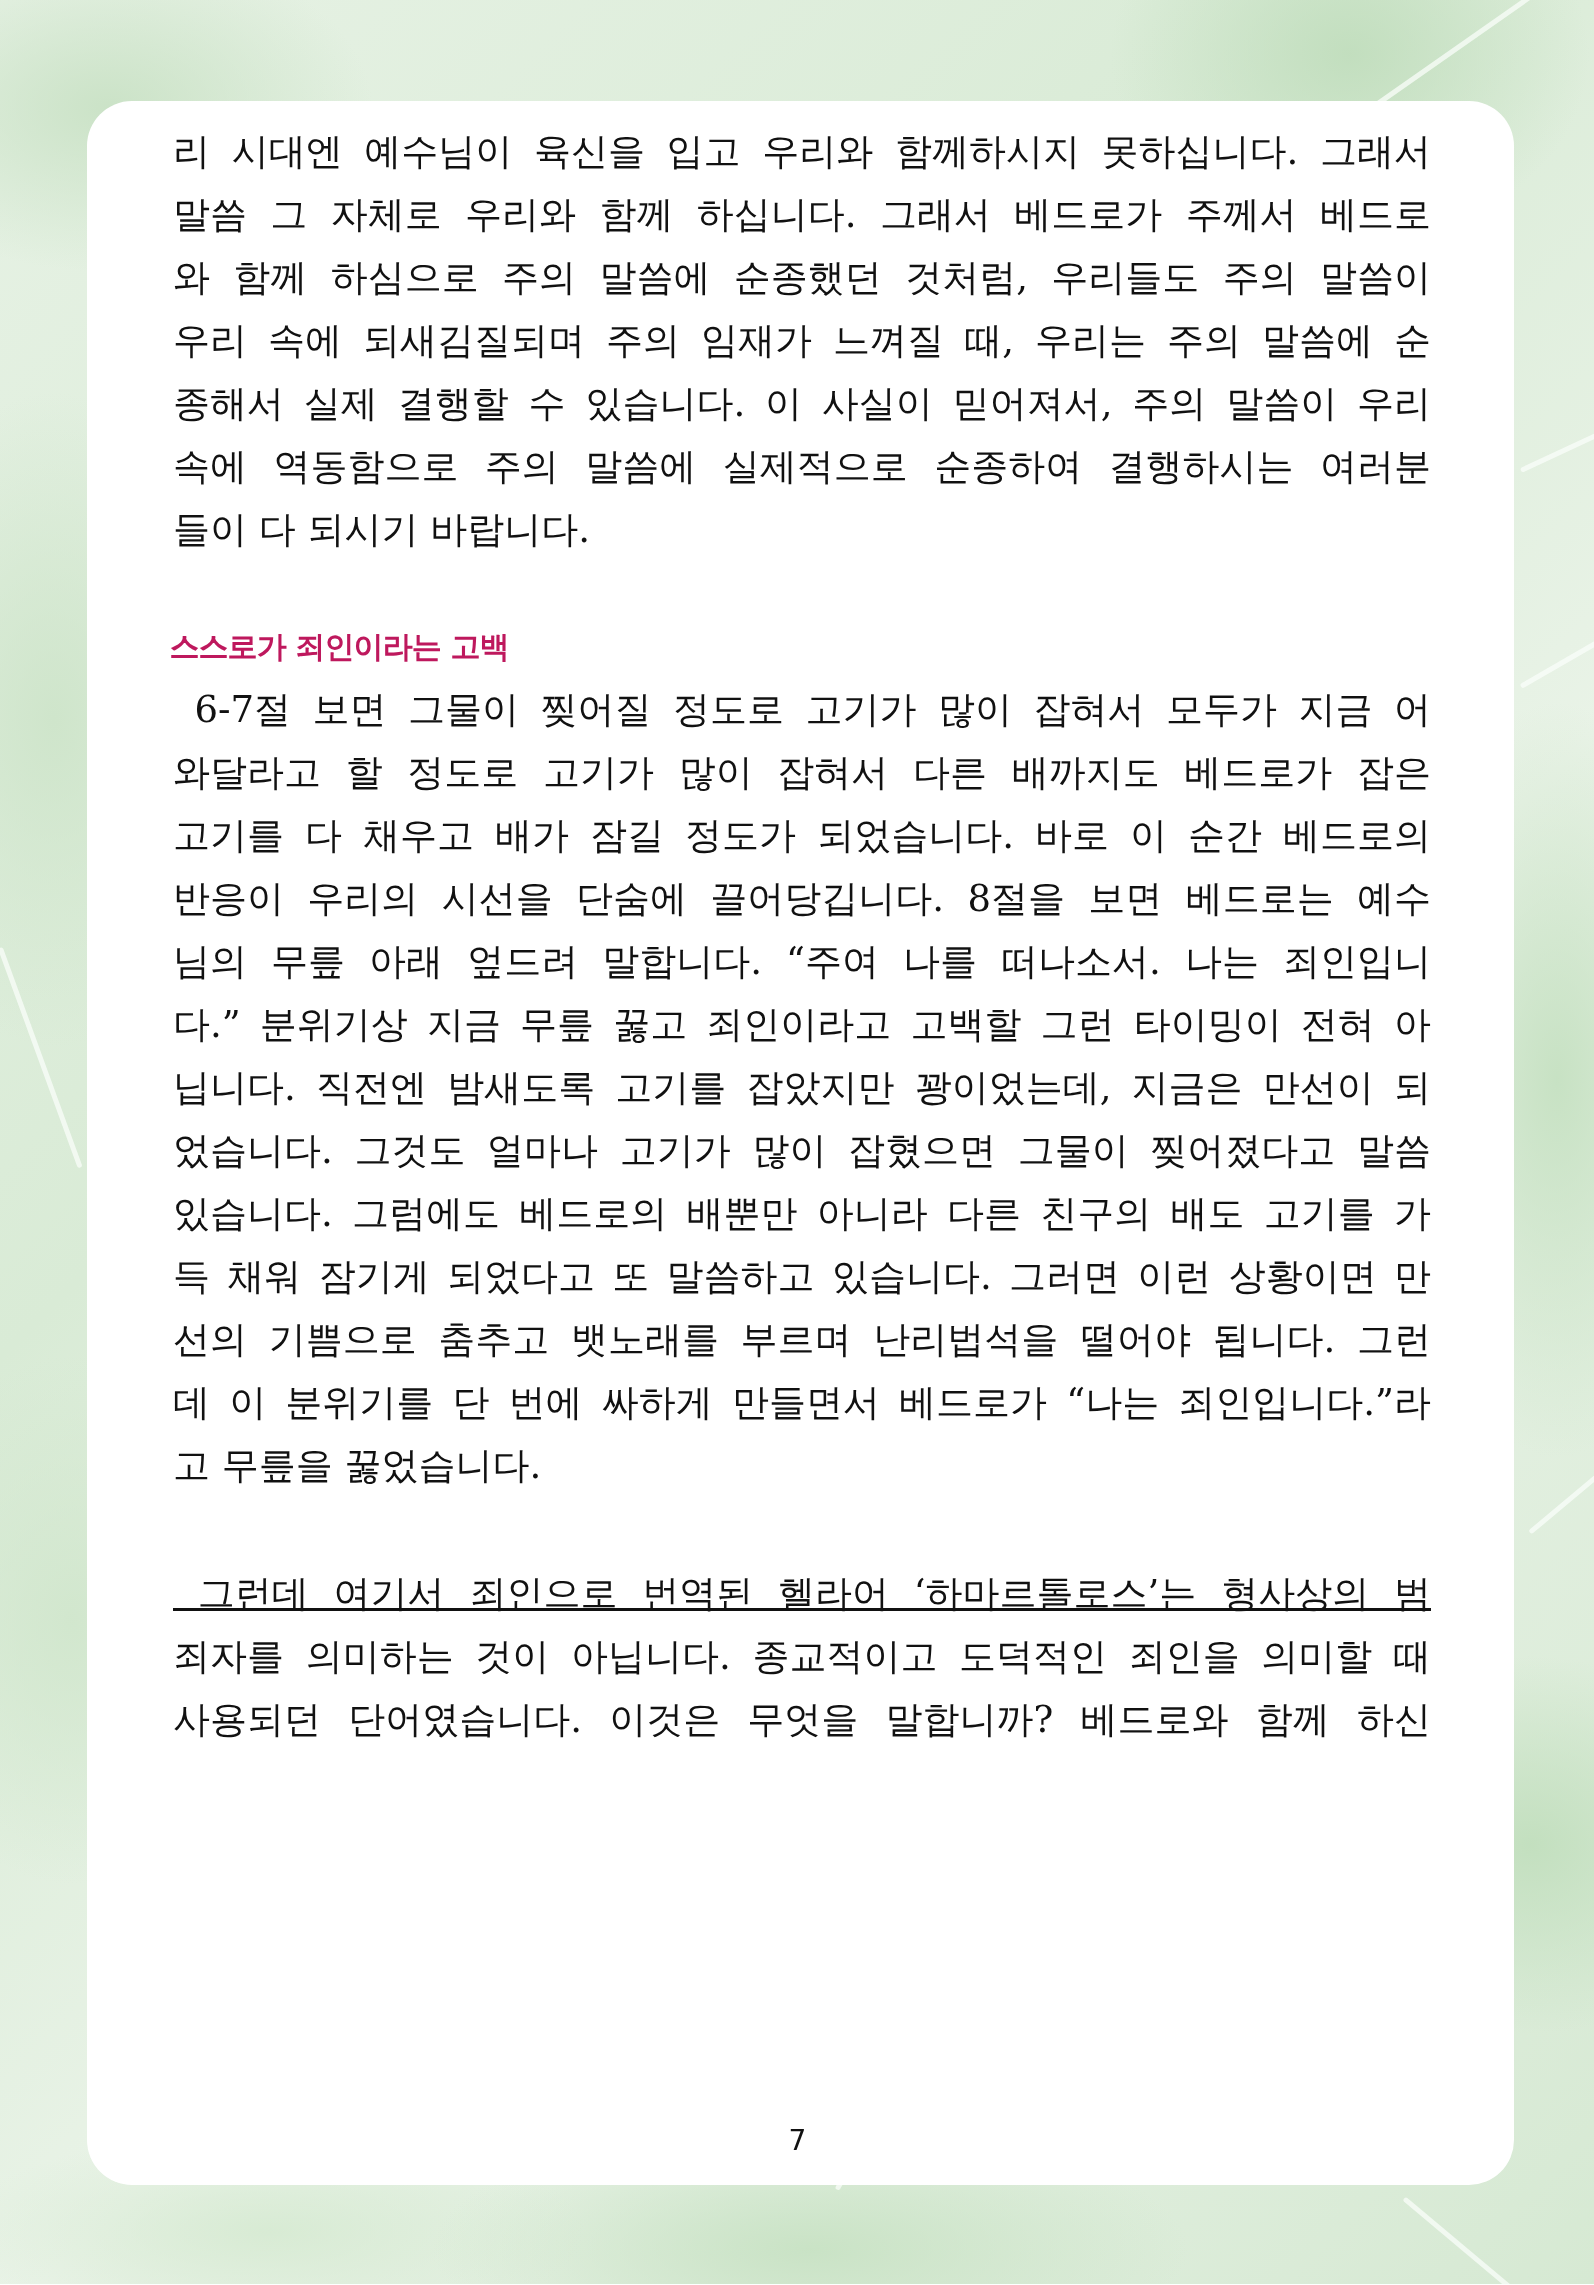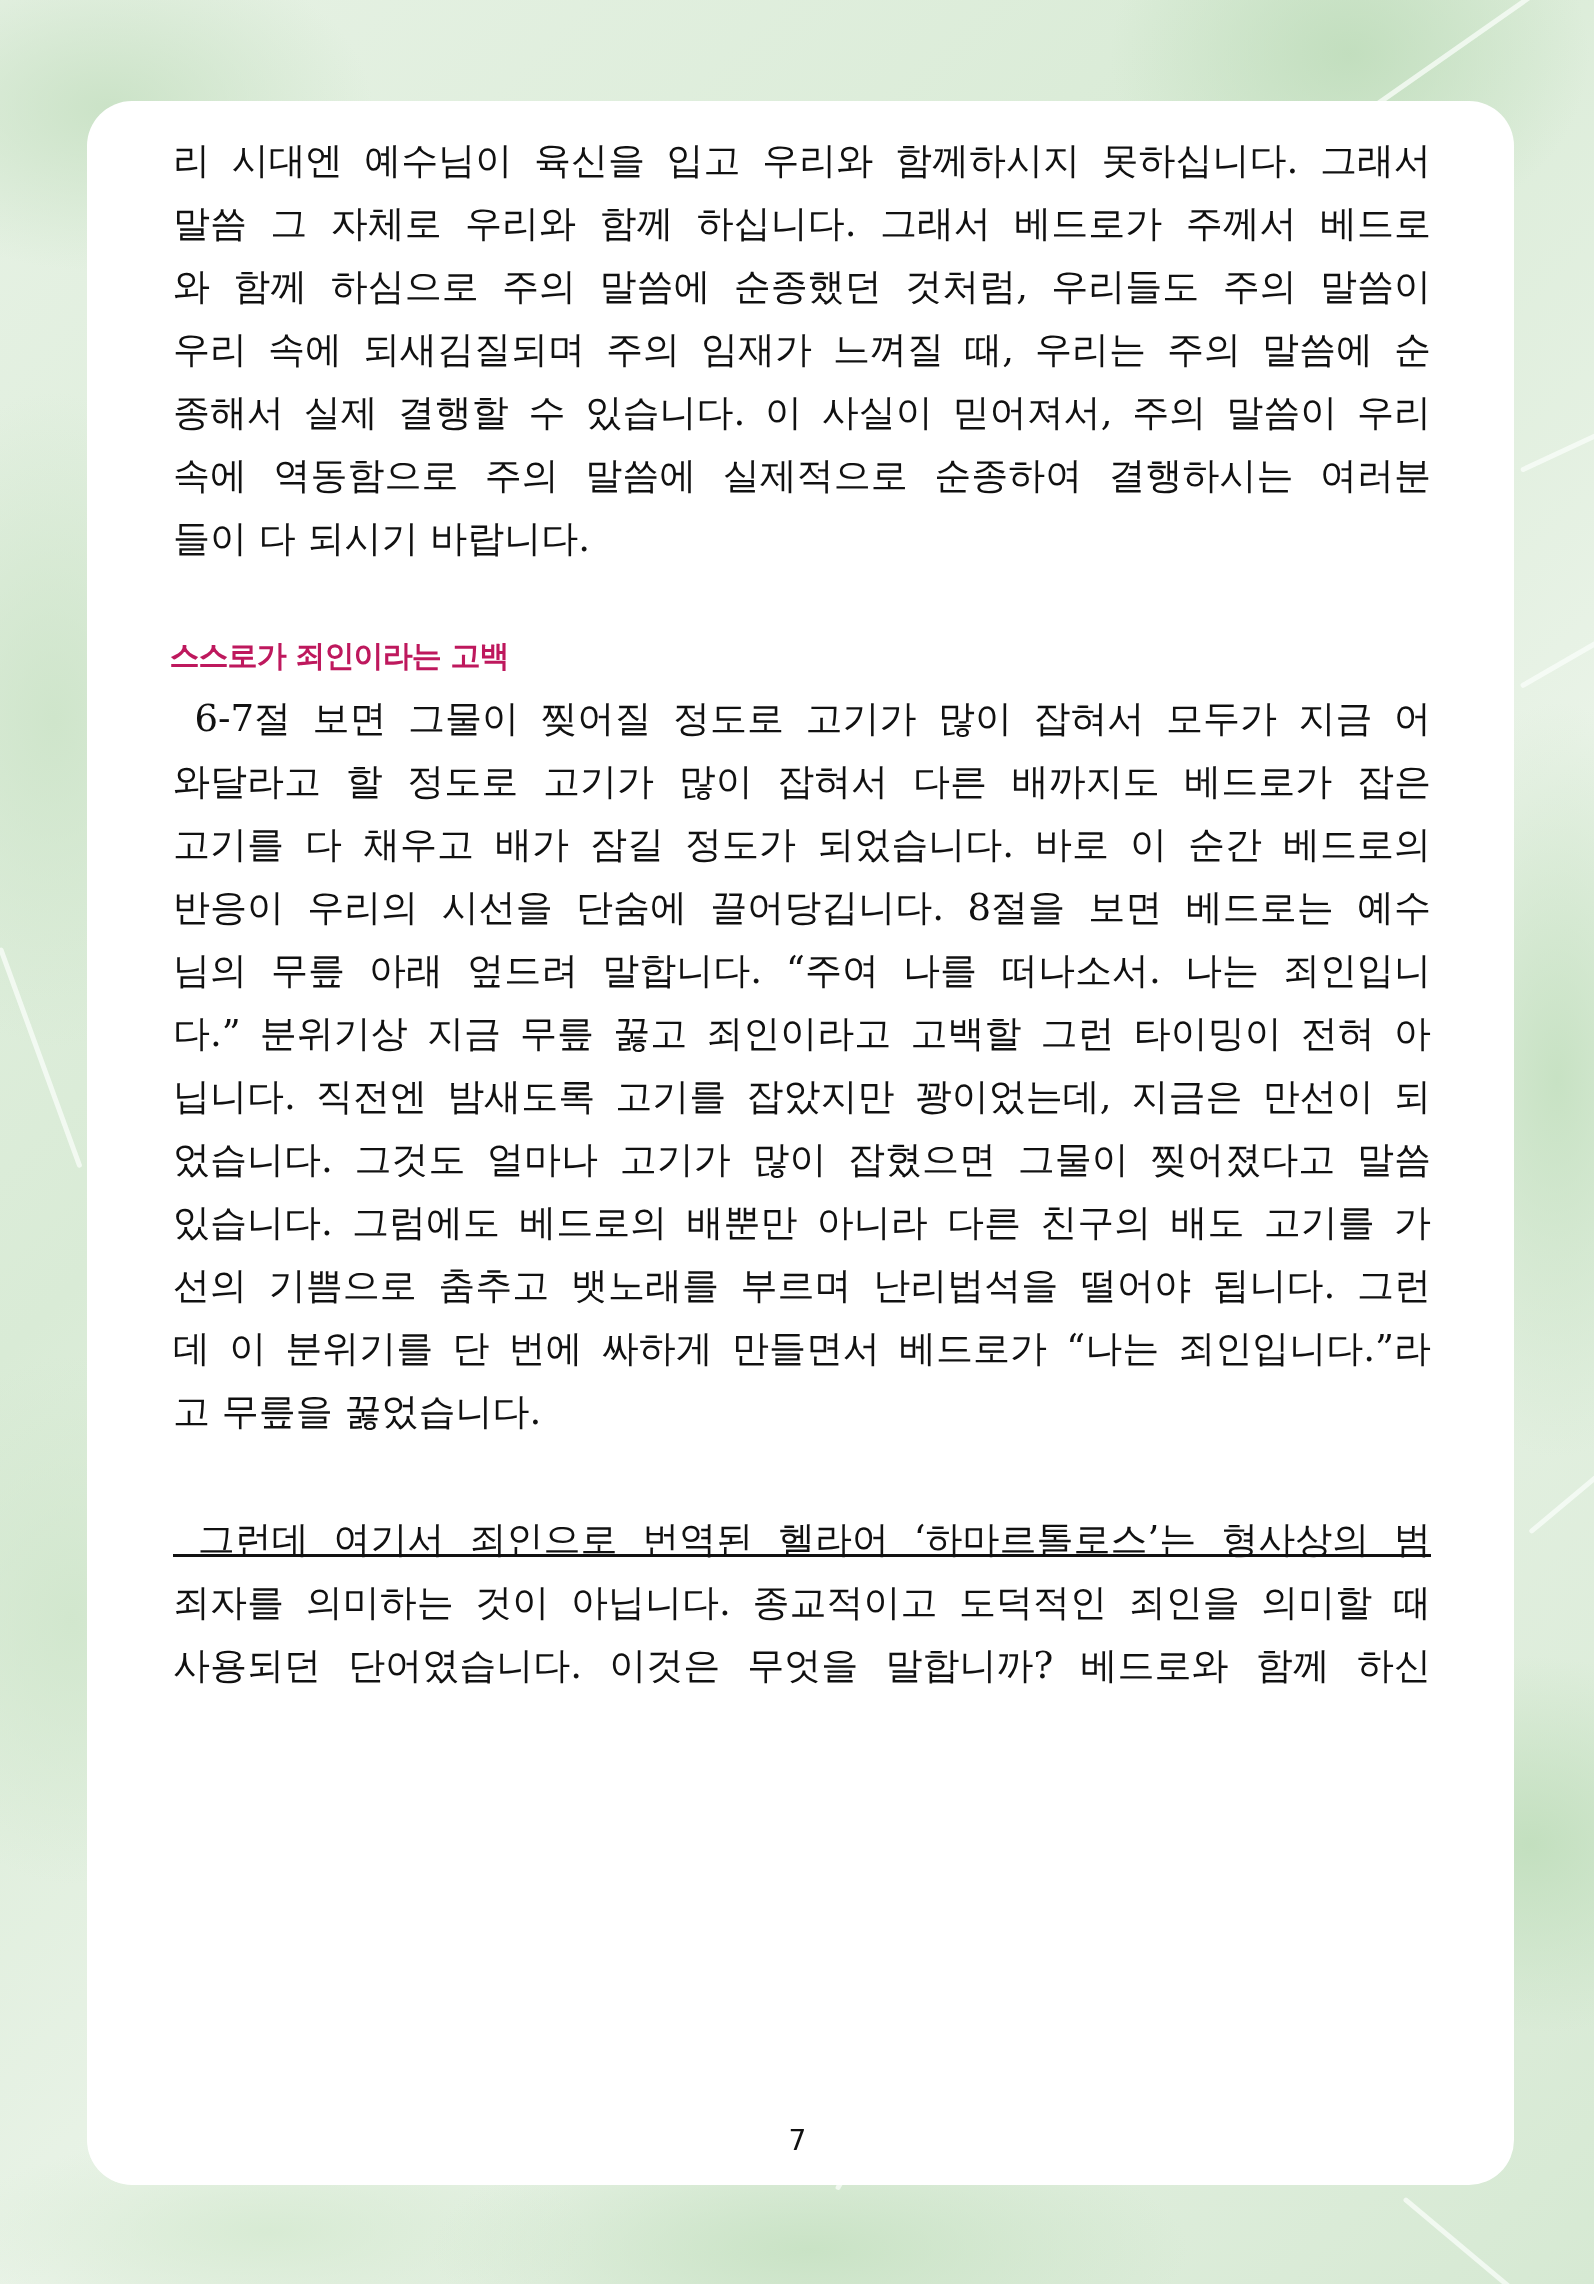--- a/index.html
+++ b/index.html
@@ -48,21 +48,21 @@
     left: 87px;
     top: 101px;
     width: 1427px;
     height: 2084px;
     background: #ffffff;
     border-radius: 45px;
   }
   .content {
     position: absolute;
     left: 173px;
-    top: 129px;
+    top: 120px;
     width: 1258px;
     color: #111111;
   }
   .line {
     font-size: 37px;
     line-height: 63px;
     height: 63px;
     white-space: nowrap;
     text-align: justify;
     text-align-last: justify;
@@ -132,20 +132,21 @@
   <div class="para">
     <div class="line" style="white-space:pre;"> 6-7절 보면 그물이 찢어질 정도로 고기가 많이 잡혀서 모두가 지금 어</div>
     <div class="line">와달라고 할 정도로 고기가 많이 잡혀서 다른 배까지도 베드로가 잡은</div>
     <div class="line">고기를 다 채우고 배가 잠길 정도가 되었습니다. 바로 이 순간 베드로의</div>
     <div class="line">반응이 우리의 시선을 단숨에 끌어당깁니다. 8절을 보면 베드로는 예수</div>
     <div class="line">님의 무릎 아래 엎드려 말합니다. “주여 나를 떠나소서. 나는 죄인입니</div>
     <div class="line">다.” 분위기상 지금 무릎 꿇고 죄인이라고 고백할 그런 타이밍이 전혀 아</div>
     <div class="line">닙니다. 직전엔 밤새도록 고기를 잡았지만 꽝이었는데, 지금은 만선이 되</div>
     <div class="line">었습니다. 그것도 얼마나 고기가 많이 잡혔으면 그물이 찢어졌다고 말씀</div>
     <div class="line">있습니다. 그럼에도 베드로의 배뿐만 아니라 다른 친구의 배도 고기를 가</div>
+    <div class="line">득 채워 잠기게 되었다고 또 말씀하고 있습니다. 그러면 이런 상황이면 만</div>
     <div class="line">선의 기쁨으로 춤추고 뱃노래를 부르며 난리법석을 떨어야 됩니다. 그런</div>
     <div class="line">데 이 분위기를 단 번에 싸하게 만들면서 베드로가 “나는 죄인입니다.”라</div>
     <div class="line last">고 무릎을 꿇었습니다.</div>
   </div>
 
   <div class="gap-2"></div>
 
   <div class="para">
     <div class="line" style="white-space:pre;text-decoration:underline;"> 그런데 여기서 죄인으로 번역된 헬라어 ‘하마르톨로스’는 형사상의 범</div>
     <div class="line">죄자를 의미하는 것이 아닙니다. 종교적이고 도덕적인 죄인을 의미할 때</div>

